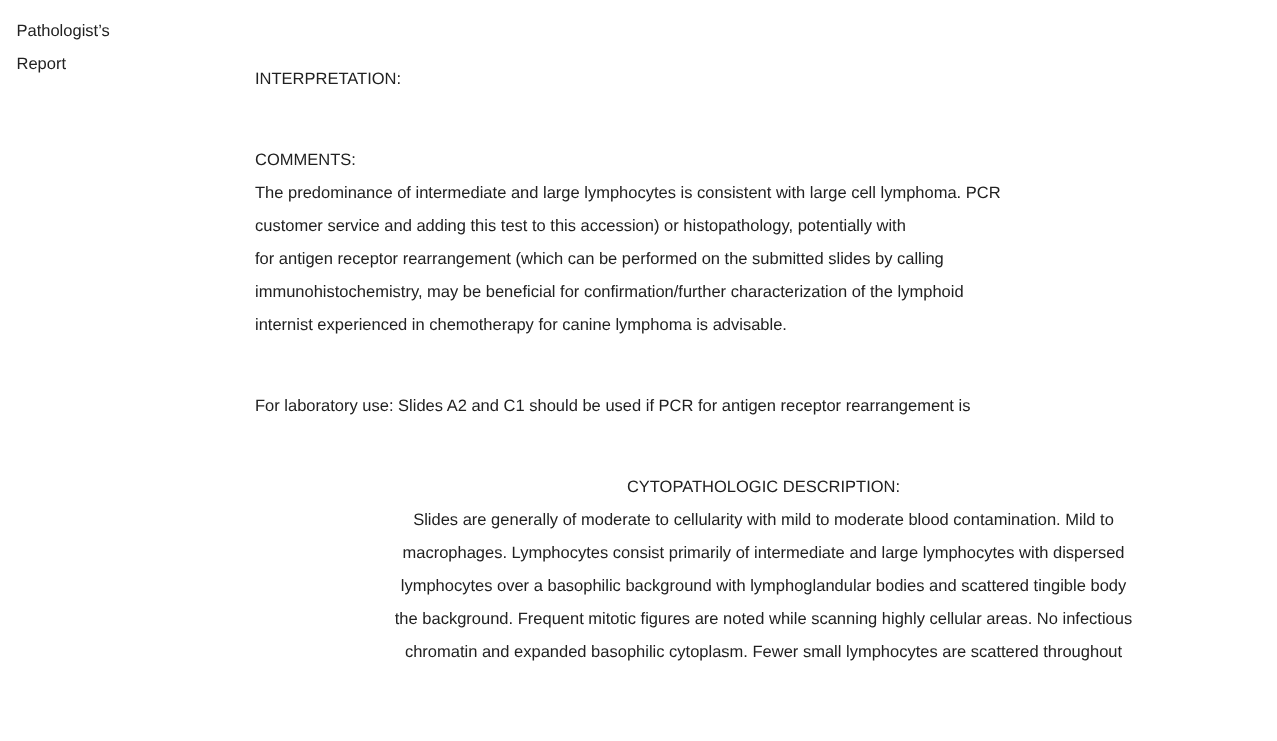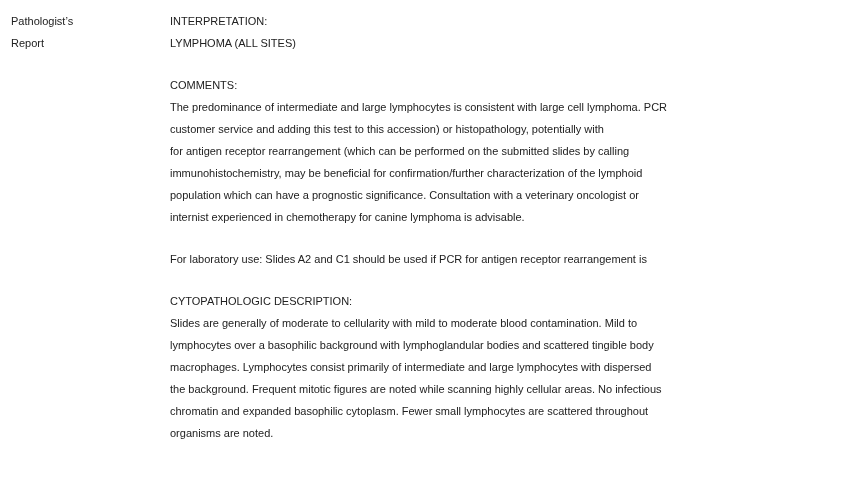--- a/index.html
+++ b/index.html
@@ -26,22 +26,22 @@
     line-height: 22px;
   }
   .report-body {
     position: absolute;
     left: 170px;
     top: 10px;
     width: 678px;
     font-size: 15px;
     line-height: 22px;
   }
-  .section { margin-bottom: 20px; }
-  .section:last-child { margin-bottom: 0; }
+  .section { margin-bottom: 20px; margin-top: 32px; }
+  .section:last-child { margin-bottom: 0; text-align: center; }
   .section-heading, .report-line {
     white-space: nowrap;
     font-size: 11px;
     line-height: 22px;
     color: #212121;
   }
   .section-heading:empty { display: none; }
 </style>
 </head>
 <body>
@@ -50,41 +50,38 @@
 
   <div class="side-label">
     <div class="report-line">Pathologist’s</div>
     <div class="report-line">Report</div>
   </div>
 
   <div class="report-body">
 
     <div class="section">
       <div class="section-heading">INTERPRETATION:</div>
-      <div class="report-line">LYMPHOMA (ALL SITES)</div>
     </div>
 
     <div class="section">
       <div class="section-heading">COMMENTS:</div>
       <div class="report-line">The predominance of intermediate and large lymphocytes is consistent with large cell lymphoma. PCR</div>
       <div class="report-line">customer service and adding this test to this accession) or histopathology, potentially with</div>
       <div class="report-line">for antigen receptor rearrangement (which can be performed on the submitted slides by calling</div>
       <div class="report-line">immunohistochemistry, may be beneficial for confirmation/further characterization of the lymphoid</div>
-      <div class="report-line">population which can have a prognostic significance. Consultation with a veterinary oncologist or</div>
       <div class="report-line">internist experienced in chemotherapy for canine lymphoma is advisable.</div>
     </div>
 
     <div class="section">
       <div class="report-line">For laboratory use: Slides A2 and C1 should be used if PCR for antigen receptor rearrangement is</div>
     </div>
 
     <div class="section">
       <div class="section-heading">CYTOPATHOLOGIC DESCRIPTION:</div>
       <div class="report-line">Slides are generally of moderate to cellularity with mild to moderate blood contamination. Mild to</div>
+      <div class="report-line">macrophages. Lymphocytes consist primarily of intermediate and large lymphocytes with dispersed</div>
       <div class="report-line">lymphocytes over a basophilic background with lymphoglandular bodies and scattered tingible body</div>
-      <div class="report-line">macrophages. Lymphocytes consist primarily of intermediate and large lymphocytes with dispersed</div>
       <div class="report-line">the background. Frequent mitotic figures are noted while scanning highly cellular areas. No infectious</div>
       <div class="report-line">chromatin and expanded basophilic cytoplasm. Fewer small lymphocytes are scattered throughout</div>
-      <div class="report-line">organisms are noted.</div>
     </div>
 
   </div>
 </div>
 
 </body></html>

